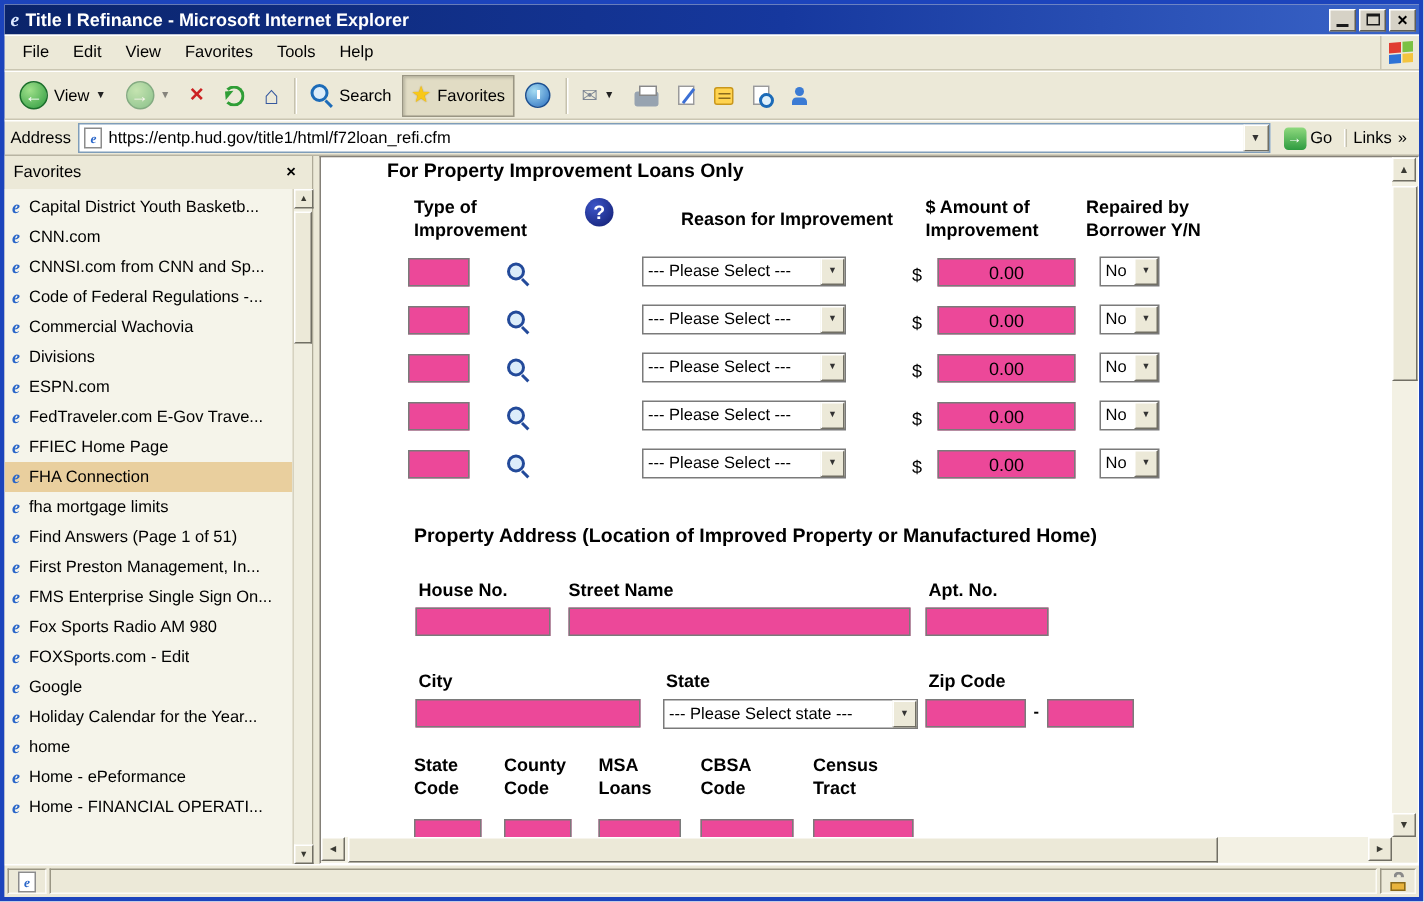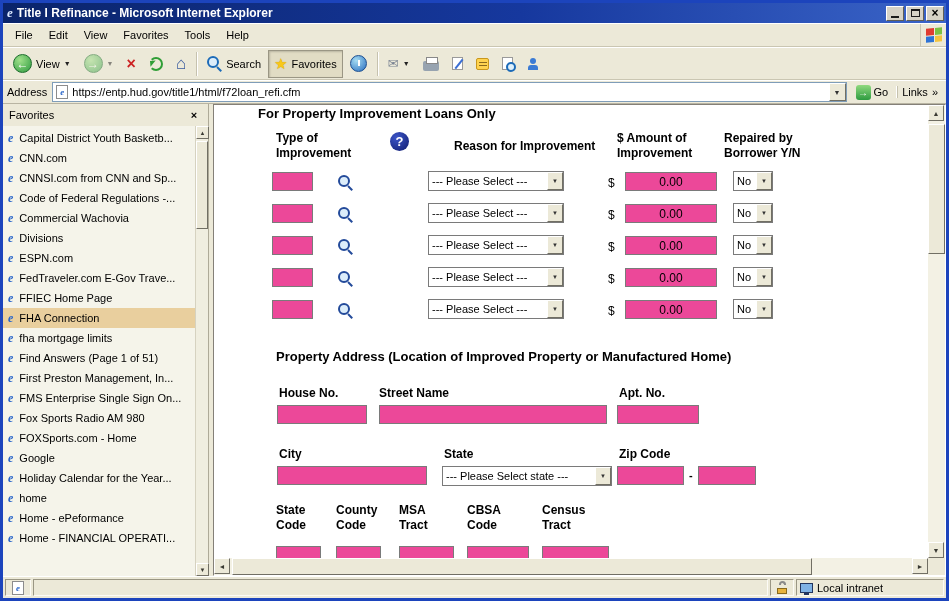--- a/index.html
+++ b/index.html
@@ -362,21 +362,21 @@
             <div class="fav-item">
               <span class="e-ico">e</span>
               <span class="fav-label">FMS Enterprise Single Sign On...</span>
             </div>
             <div class="fav-item">
               <span class="e-ico">e</span>
               <span class="fav-label">Fox Sports Radio AM 980</span>
             </div>
             <div class="fav-item">
               <span class="e-ico">e</span>
-              <span class="fav-label">FOXSports.com - Home</span>
+              <span class="fav-label">FOXSports.com - Edit</span>
             </div>
             <div class="fav-item">
               <span class="e-ico">e</span>
               <span class="fav-label">Google</span>
             </div>
             <div class="fav-item">
               <span class="e-ico">e</span>
               <span class="fav-label">Holiday Calendar for the Year...</span>
             </div>
             <div class="fav-item">
@@ -509,21 +509,21 @@
         </div>
         <input class="txt in-zip1" style="">
         <span class="zip-dash">-</span>
         <input class="txt in-zip2" style="">
 
         <div class="lbl lbl-scode">State
 Code</div>
         <div class="lbl lbl-ccode">County
 Code</div>
         <div class="lbl lbl-msa">MSA
-Tract</div>
+Loans</div>
         <div class="lbl lbl-cbsa">CBSA
 Code</div>
         <div class="lbl lbl-census">Census
 Tract</div>
         <input class="txt in-scode" style="">
         <input class="txt in-ccode" style="">
         <input class="txt in-msa" style="">
         <input class="txt in-cbsa" style="">
         <input class="txt in-census" style="">
       </div>
@@ -550,19 +550,15 @@
     <div class="sb-cell sb-icon-cell">
       <span class="ie-page">
           <span>e</span>
         </span>
     </div>
     <div class="sb-cell sb-main"></div>
     <div class="sb-cell sb-lock">
       <span class="lock-shackle"></span>
       <span class="lock-body"></span>
     </div>
-    <div class="sb-cell sb-zone">
-      <span class="mon-ico"></span>
-      <span>Local intranet</span>
-    </div>
   </div>
 
 </div>
 
 </body></html>

